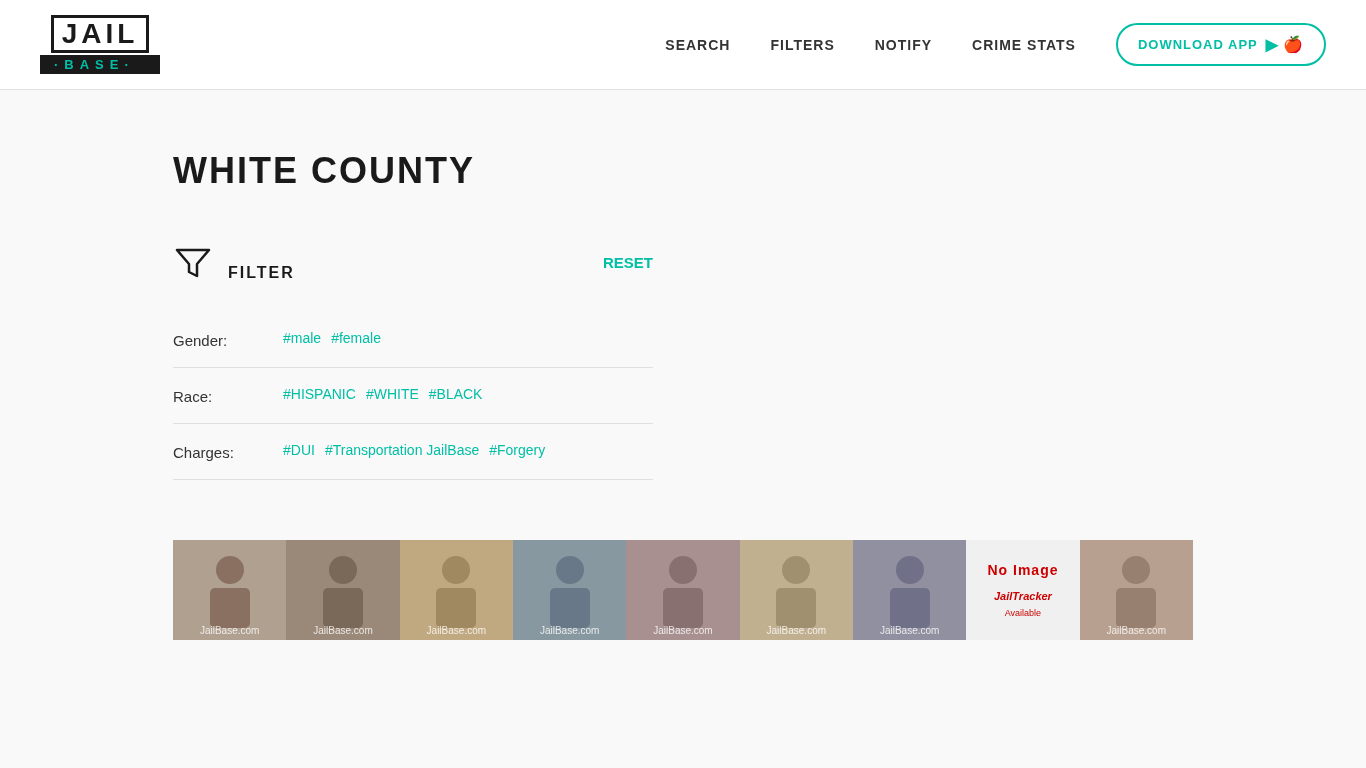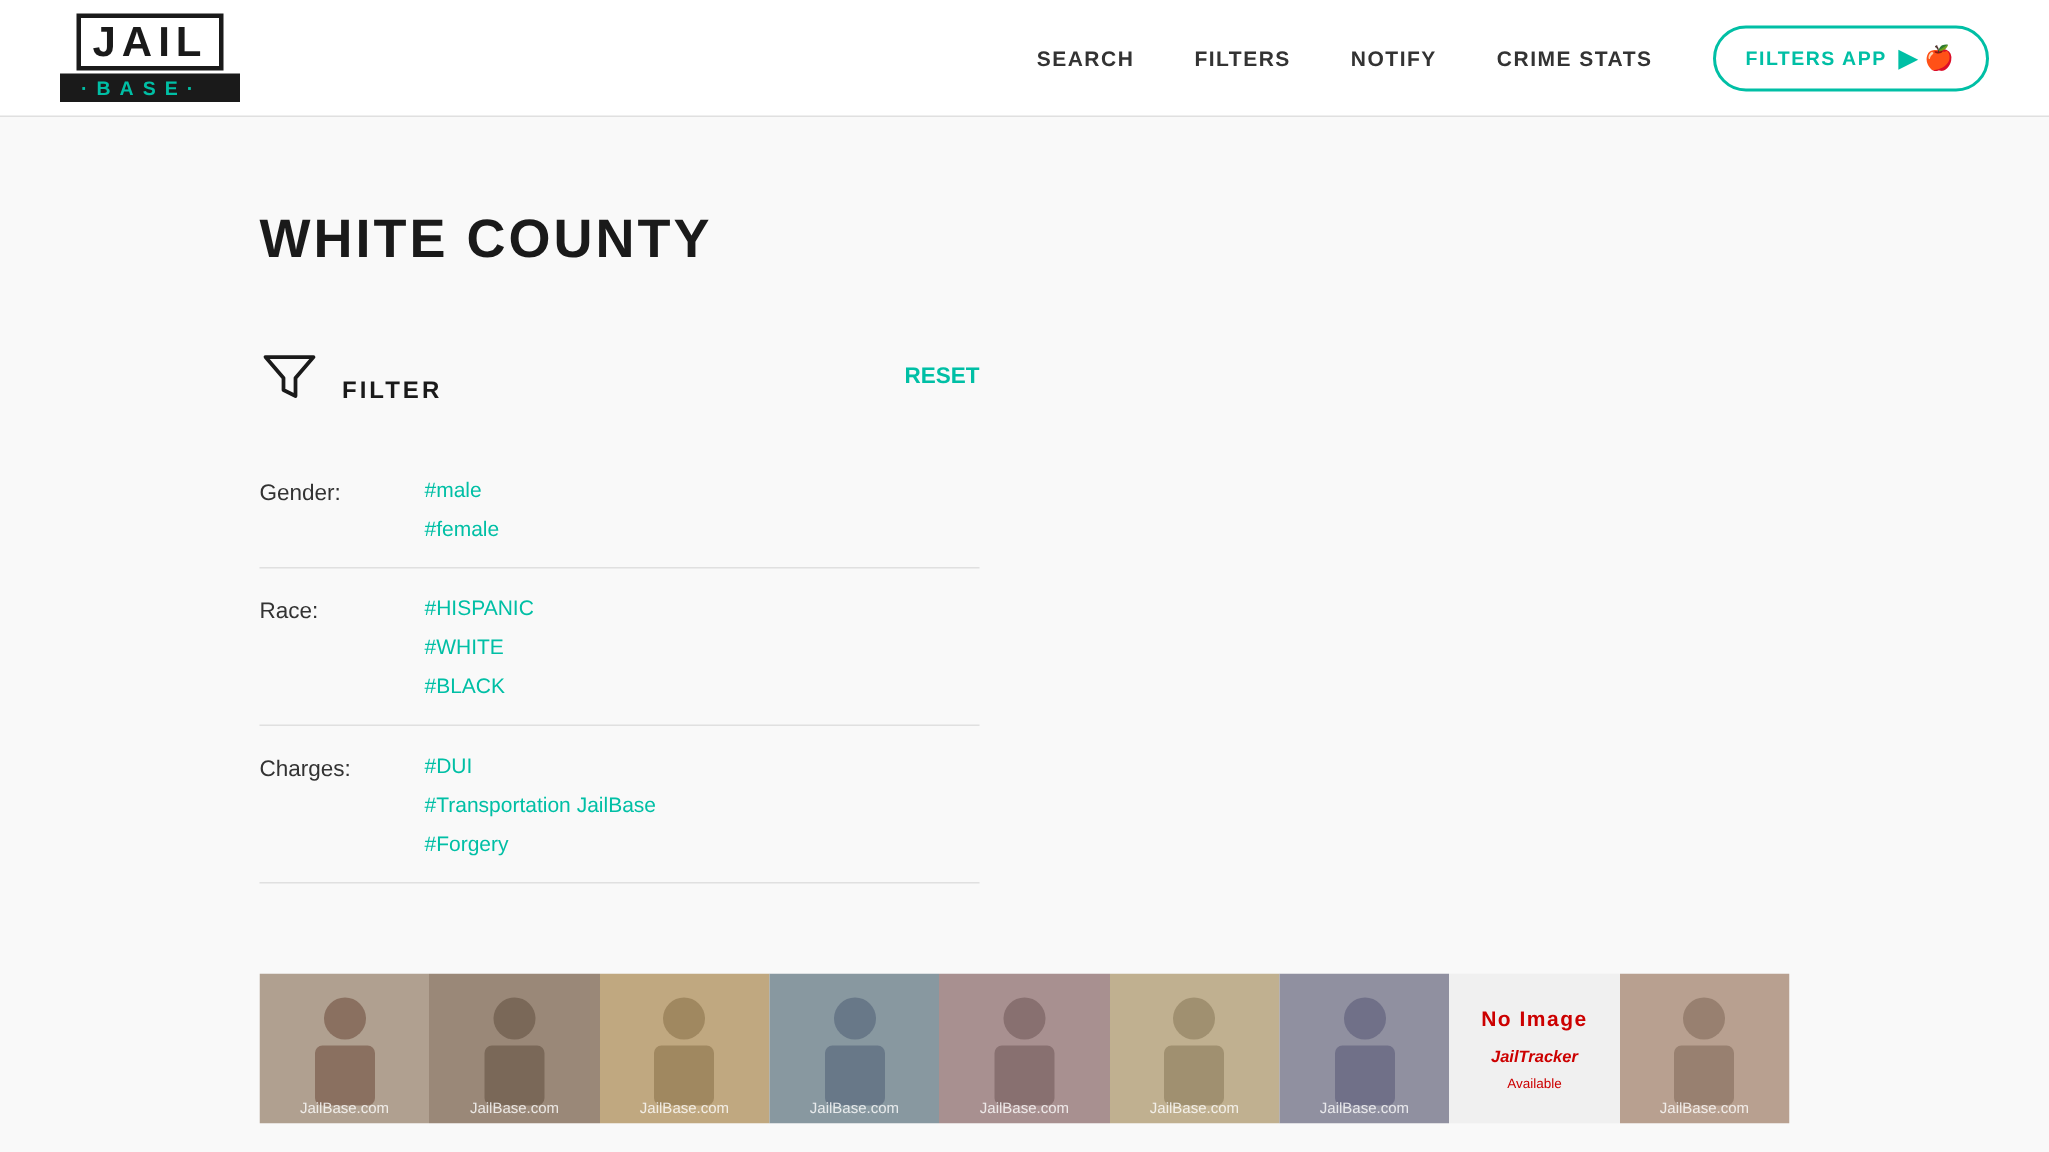--- a/index.html
+++ b/index.html
@@ -3,21 +3,21 @@
   <meta charset="utf-8">
   <style>
     * { margin: 0; padding: 0; box-sizing: border-box; }
     body { font-family: Arial, sans-serif; background: #f9f9f9; min-height: 768px; }
 
     
     .header {
       background: #fff;
       border-bottom: 1px solid #e0e0e0;
       padding: 0 40px;
-      height: 78px;
+      height: 90px;
       display: flex;
       align-items: center;
       justify-content: space-between;
     }
 
     .logo-container {
       display: flex;
       align-items: center;
     }
 
@@ -200,21 +200,20 @@
       font-size: 15px;
       color: #333;
       min-width: 90px;
       padding-top: 2px;
     }
 
     .filter-tags {
       display: flex;
       flex-wrap: wrap;
       gap: 10px;
-      flex-direction: column;
     }
 
     .filter-tag {
       font-size: 14px;
       color: #00bfa5;
       cursor: pointer;
       font-weight: 400;
     }
 
     .more-filters {
@@ -291,21 +290,21 @@
       <div class="logo-base">·BASE·</div>
     </div>
   </div>
 
   <nav class="nav">
     <a class="nav-link">SEARCH</a>
     <a class="nav-link">FILTERS</a>
     <a class="nav-link">NOTIFY</a>
     <a class="nav-link">CRIME STATS</a>
     <button class="download-btn">
-      <span>FILTERS APP</span>
+      <span>DOWNLOAD APP</span>
       <span class="icons">
         <span>▶</span>
         <span>🍎</span>
       </span>
     </button>
   </nav>
 </header>
 
 <main class="main">
   <h1 class="page-title">WHITE COUNTY</h1>

